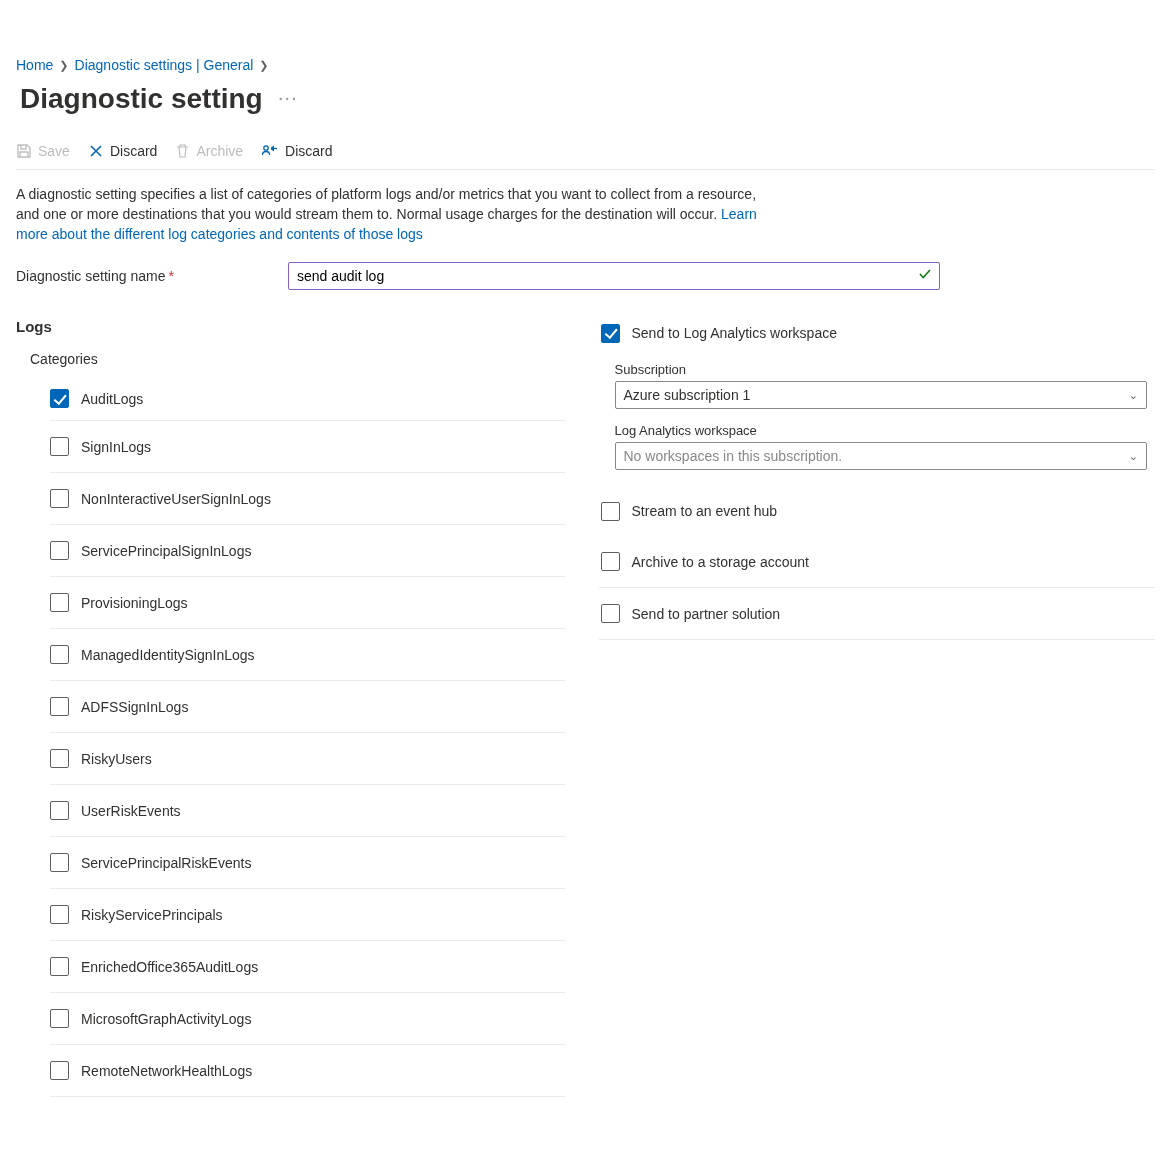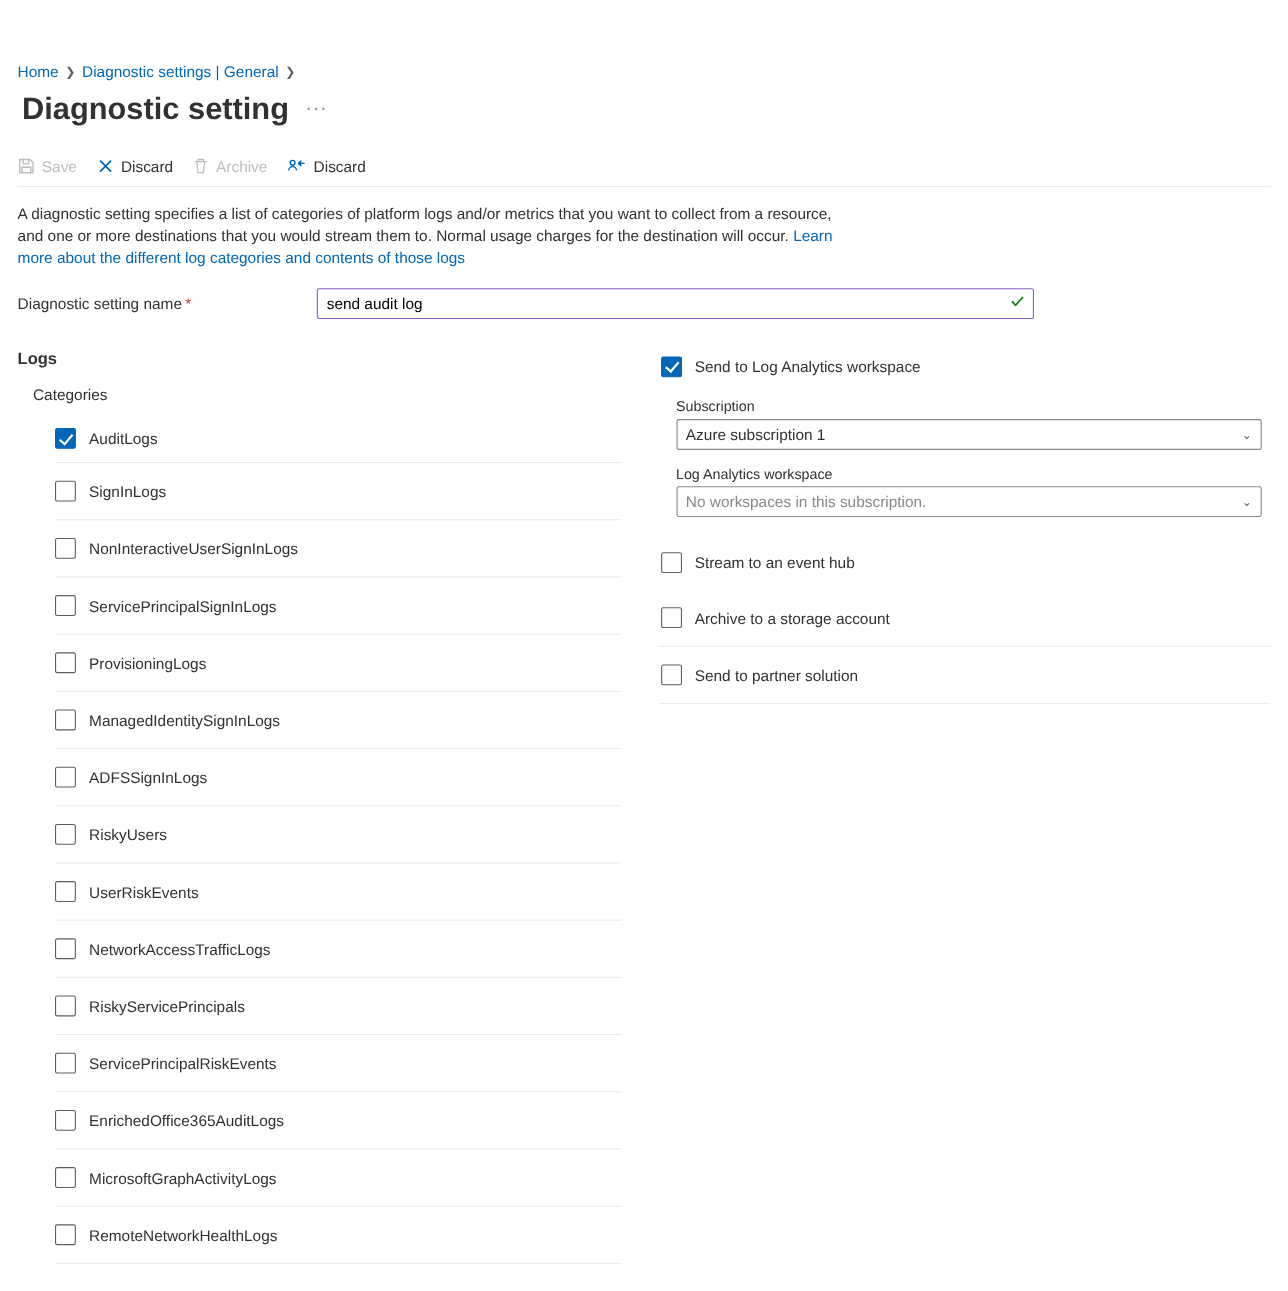--- a/index.html
+++ b/index.html
@@ -193,29 +193,25 @@
         <div class="chk-item">
           <span class="chk"></span>
           <span class="chk-label">RiskyUsers</span>
         </div>
         <div class="chk-item">
           <span class="chk"></span>
           <span class="chk-label">UserRiskEvents</span>
         </div>
         <div class="chk-item">
           <span class="chk"></span>
-          <span class="chk-label">NetworkAccessTrafficLogs</span>
+          <span class="chk-label">ServicePrincipalRiskEvents</span>
         </div>
         <div class="chk-item">
           <span class="chk"></span>
           <span class="chk-label">RiskyServicePrincipals</span>
-        </div>
-        <div class="chk-item">
-          <span class="chk"></span>
-          <span class="chk-label">ServicePrincipalRiskEvents</span>
         </div>
         <div class="chk-item">
           <span class="chk"></span>
           <span class="chk-label">EnrichedOffice365AuditLogs</span>
         </div>
         <div class="chk-item">
           <span class="chk"></span>
           <span class="chk-label">MicrosoftGraphActivityLogs</span>
         </div>
         <div class="chk-item">

